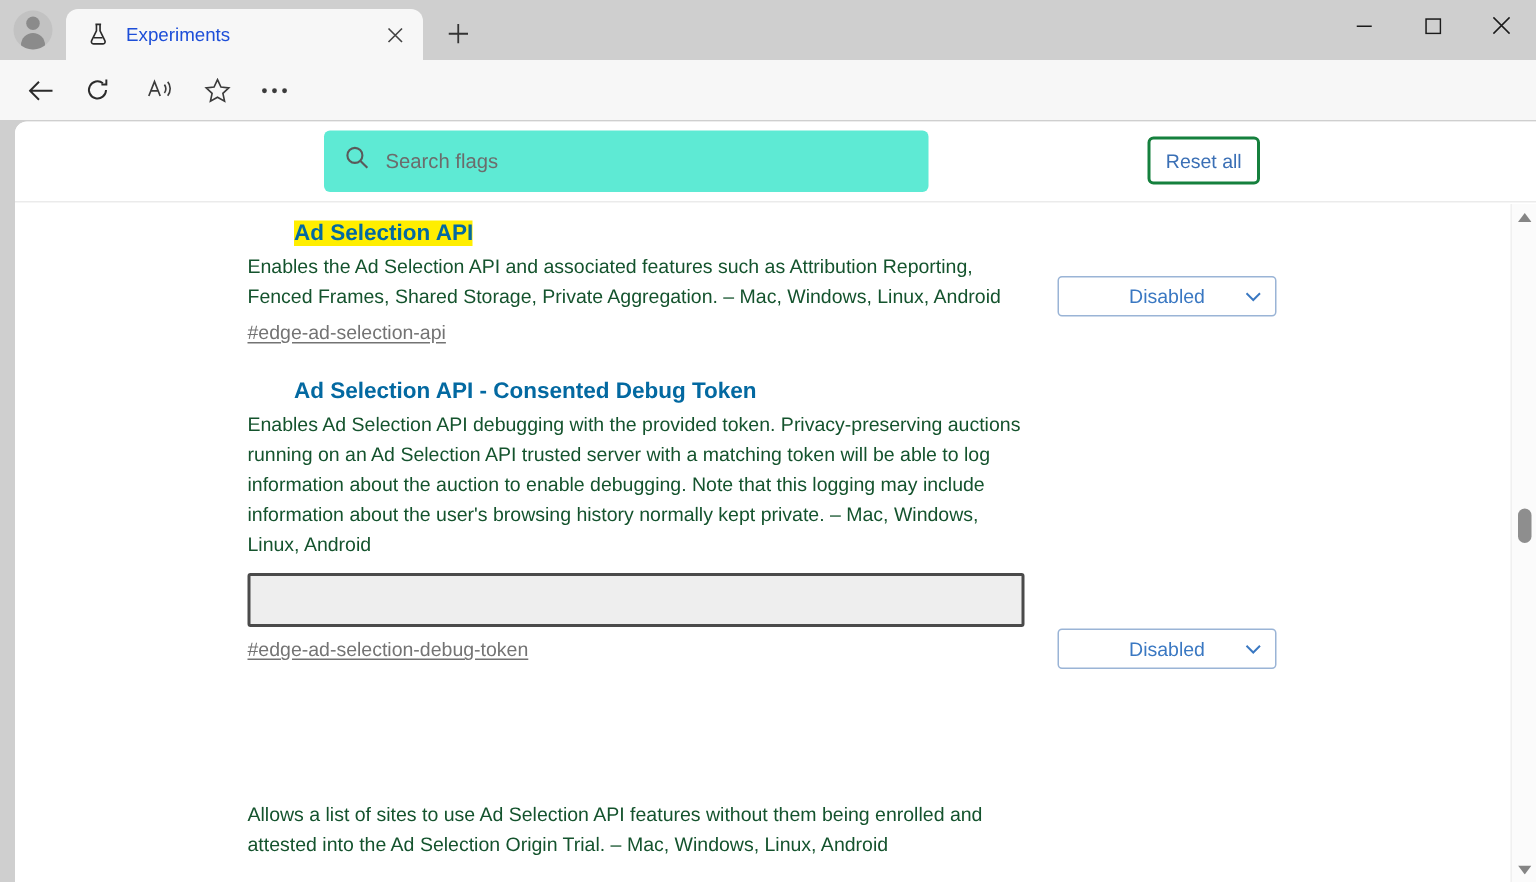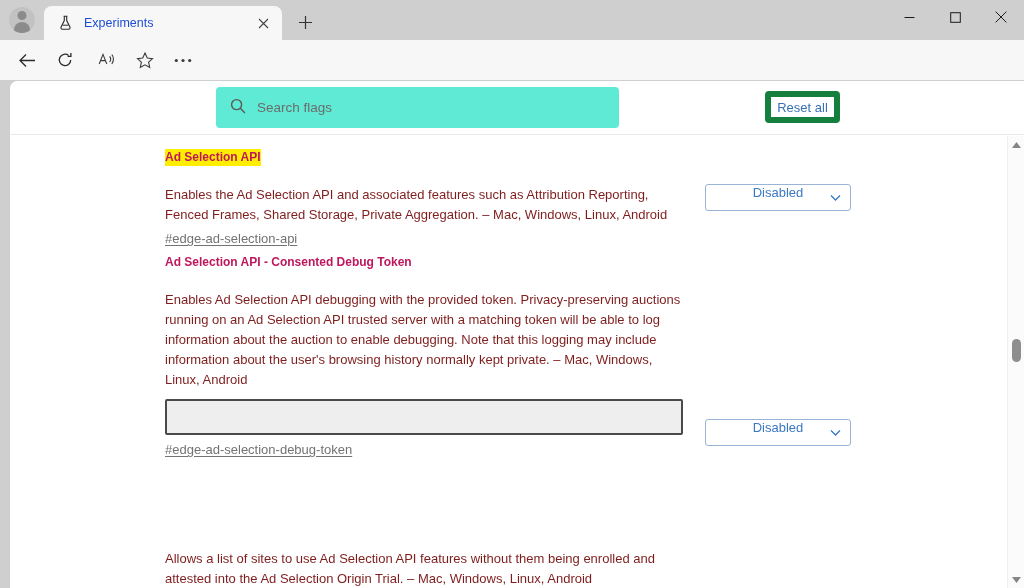--- a/index.html
+++ b/index.html
@@ -137,64 +137,64 @@
     display: flex; align-items: center;
     padding: 0 14px;
     margin-left: 31px;
   }
   .search-ph {
     font-size: 13.5px; color: #6c6c6c; margin-left: 11px;
   }
   .reset-all {
     position: absolute; left: 755px; top: 10px;
     width: 75px; height: 32px;
-    border: 6px solid #15803d; border-radius: 4px;
+    border: 2px solid #15803d; border-radius: 4px;
     background: #fff;
     display: flex; align-items: center; justify-content: center;
     font-size: 13px; color: #3a6fb5;
   }
 
   .flags-body {
     position: absolute; left: 0; top: 55px;
     width: 1014px; height: 452px;
     background: #ffffff;
   }
   .flag {
     position: absolute; left: 0; width: 1014px;
   }
   .flag-main { position: absolute; left: 155px; width: 520px; }
   .flag-title {
-    font-size: 12px; font-weight: 700; color: #be185d;
-    display: inline-block; line-height: 17px;
+    font-size: 15px; font-weight: 700; color: #0369a1;
+    display: inline-block; line-height: 17px; margin-left: 31px;
   }
   .flag-title.hl { background: #ffee00; }
   .flag-desc {
-    font-size: 13px; color: #7f1d1d; line-height: 20px;
-    margin-top: 19px;
+    font-size: 13px; color: #14532d; line-height: 20px;
+    margin-top: 3px;
   }
   .flag-perm {
     font-size: 13px; color: #737373; line-height: 20px;
     text-decoration: underline; text-underline-offset: 2px;
     display: inline-block;
   }
   .flag-input {
     width: 518px; height: 36px;
     background: #eeeeee;
     border: 1px solid #c8c8c8;
     border-radius: 2px;
     margin-top: 9px;
   }
   .flag-input.focused { border: 2px solid #4a4a4a; }
   .flag-select {
     position: absolute;
     width: 146px; height: 27px;
     background: #ffffff;
     border: 1px solid #9ab4d6;
     border-radius: 3px;
-    display: flex; justify-content: center;
+    display: flex; align-items: center; justify-content: center;
     font-size: 13px; color: #3a78c2;
     position: absolute;
   }
   .flag-select .chev {
     position: absolute; right: 9px; top: 50%;
     transform: translateY(-50%);
     display: flex; align-items: center;
   }
 
   

